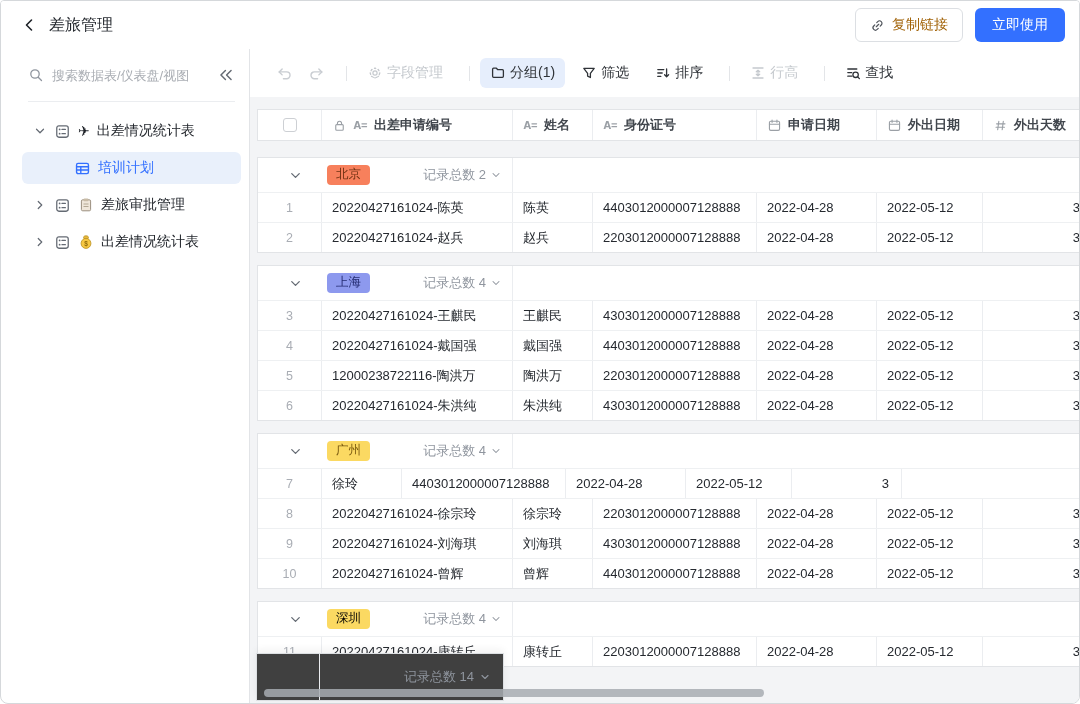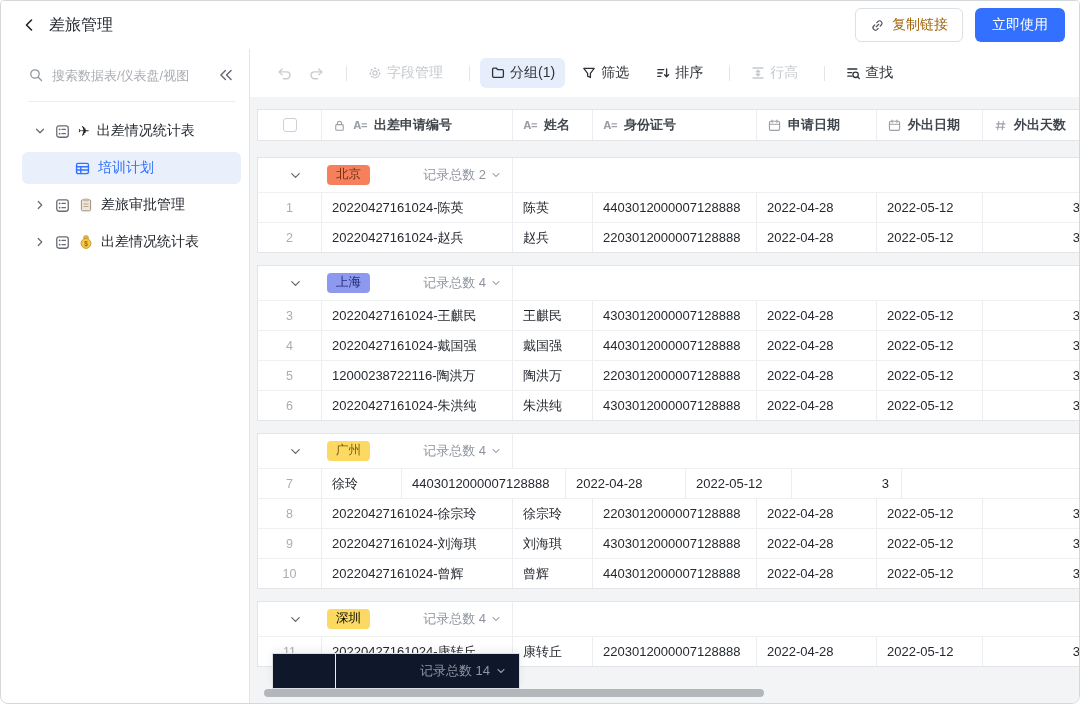--- a/index.html
+++ b/index.html
@@ -64,21 +64,21 @@
   .gh-left{ width:255px; display:flex; align-items:center; border-right:1px solid #EBEDF0; padding-left:30px; }
   .gh-rest{ flex:1; }
   .gchev{ width:15px; height:15px; color:#646A73; cursor:pointer; flex:none; }
   .badge{ margin-left:24px; padding:2px 9px; border-radius:4px; font-size:12.5px; line-height:1.25; }
   .gcount{ margin-left:auto; display:flex; align-items:center; gap:4px; padding-right:10px; color:#8F959E; font-size:13px; cursor:pointer; }
   .cchev{ width:12px; height:12px; color:#8F959E; }
   .trow{ display:flex; height:30px; border-top:1px solid #EEF0F2; background:#fff; }
   .rnum{ color:#A9ADB4; font-size:12.5px; }
 
   
-  .summary{ position:absolute; left:22px; top:556px; width:248px; height:36px; background:#0f172a; border:1px solid #DDE0E3; box-shadow:0 -3px 8px rgba(31,35,41,.06); display:flex; align-items:center; z-index:5; }
+  .summary{ position:absolute; left:6px; top:556px; width:248px; height:48px; background:#404040; border:1px solid #DDE0E3; box-shadow:0 -3px 8px rgba(31,35,41,.06); display:flex; align-items:center; z-index:5; }
   .summary .s0{ width:63px; height:100%; border-right:1px solid #EBEDF0; }
   .summary .s1{ flex:1; display:flex; justify-content:flex-end; align-items:center; gap:5px; padding-right:12px; color:#8F959E; font-size:13px; cursor:pointer; }
   .hbar{ position:absolute; left:14px; top:592px; width:500px; height:8px; border-radius:4px; background:#A7ACB2; opacity:.85; z-index:6; cursor:pointer; }
   .vbar{ position:absolute; left:834px; top:54px; width:7px; height:300px; border-radius:4px; background:#AFB4BA; opacity:.8; z-index:6; cursor:pointer; }
 </style>
 </head>
 <body>
 
 <div class="window">
 

